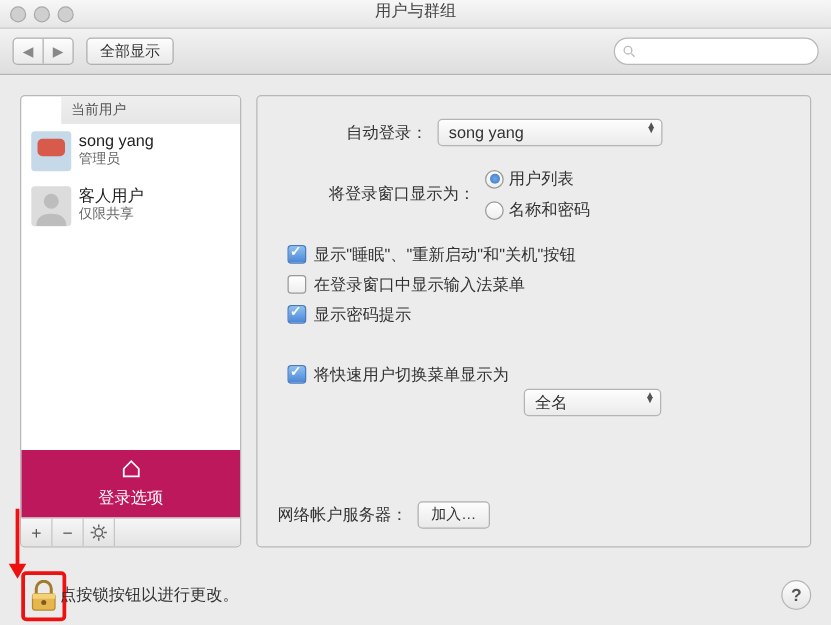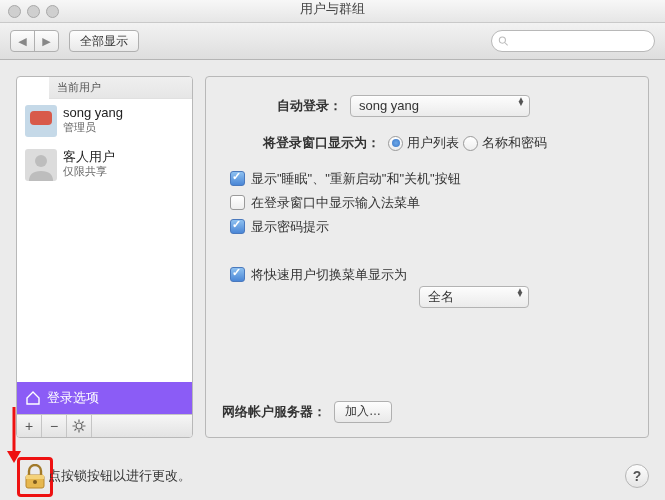--- a/index.html
+++ b/index.html
@@ -143,26 +143,27 @@
     content:"";
     position:absolute;left:5px;top:6px;width:22px;height:14px;border-radius:4px;
     background:#d85a4a;
   }
   .avatar.guest svg { display:block; }
   .side-item .labels { display:flex; flex-direction:column; line-height:1.2; }
   .side-item .name { font-size: 13px; color:#222; }
   .side-item .sub  { font-size: 11px; color:#666; }
   .sidebar .grow { flex:1; }
   .login-options {
-    background: #8b5cf6;
+    background: #be185d;
     color: #fff;
     display:flex;
     align-items:center;
     gap:6px;
     padding: 7px 8px;
+    flex-direction: column;
   }
   .login-options svg { flex-shrink:0; }
   .side-footer {
     height: 22px;
     background: linear-gradient(#f6f6f6,#e3e3e3);
     border-top:1px solid #c5c5c5;
     display:flex;
   }
   .sf-btn {
     width:24px;
@@ -182,21 +183,20 @@
     display:flex;
     flex-direction:column;
     gap:6px;
   }
   .row { display:flex; align-items:center; gap:8px; line-height:1.6; }
   .row .label-col {
     width: 120px;
     text-align: right;
     color:#333;
     font-size:13px;
-    font-weight:bold;
   }
   .row .ctrl-col {
     flex:1;
     display:flex;
     align-items:center;
     gap:8px;
   }
   .popup {
     display:flex;align-items:center;
     border:1px solid #b3b3b3;
@@ -375,21 +375,21 @@
           <div class="arrows">
               <span>▲</span>
               <span>▼</span>
             </div>
         </div>
       </div>
     </div>
 
     <div class="row" style="margin-top:10px;margin-left:38px;">
       <div class="label-col">将登录窗口显示为：</div>
-      <div class="ctrl-col" style="flex-direction:row;align-items:flex-start;gap:4px;">
+      <div class="ctrl-col" style="flex-direction:column;align-items:flex-start;gap:4px;">
         <div class="radio">
           <div class="radio-circle checked"></div>
           <span>用户列表</span>
         </div>
         <div class="radio">
           <div class="radio-circle"></div>
           <span>名称和密码</span>
         </div>
       </div>
     </div>

